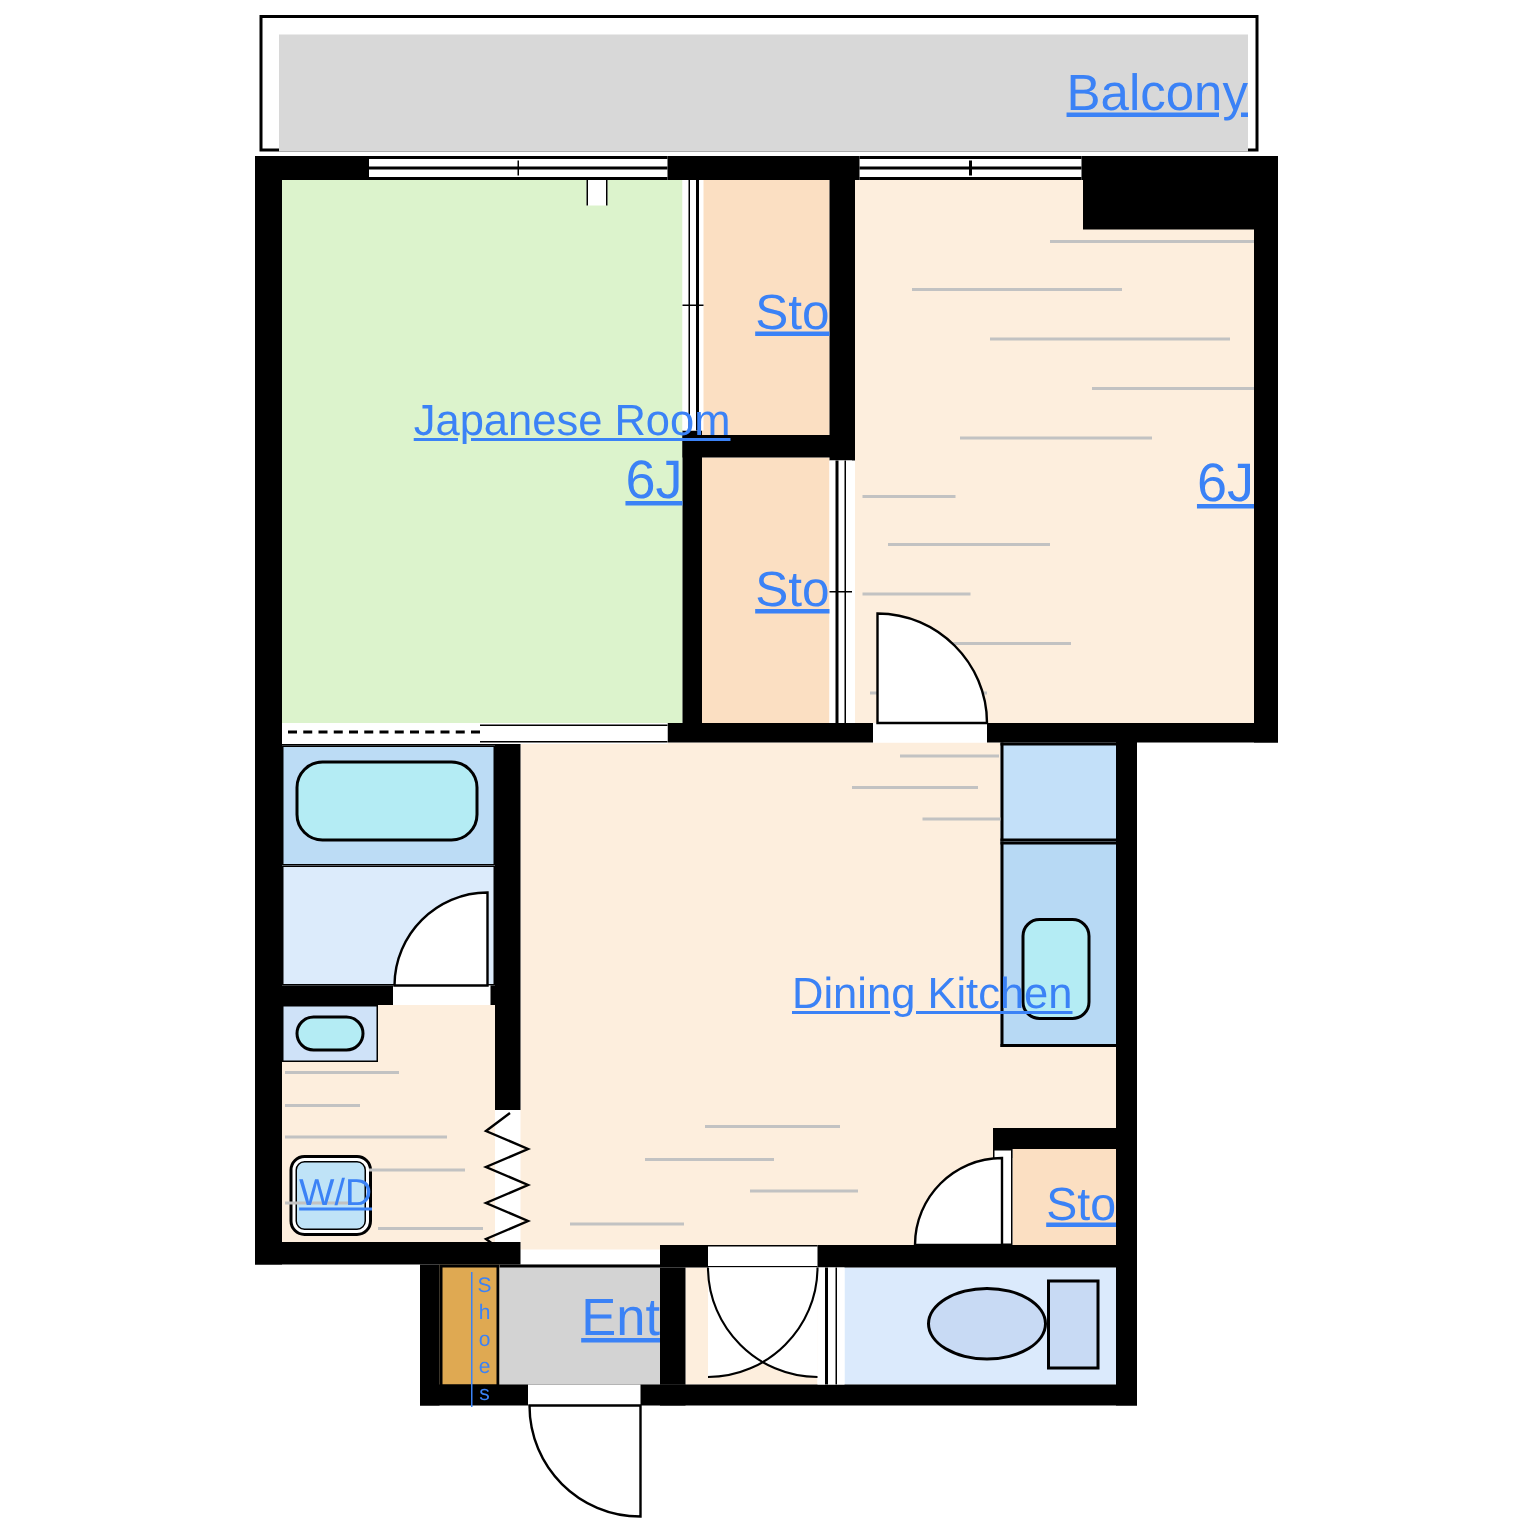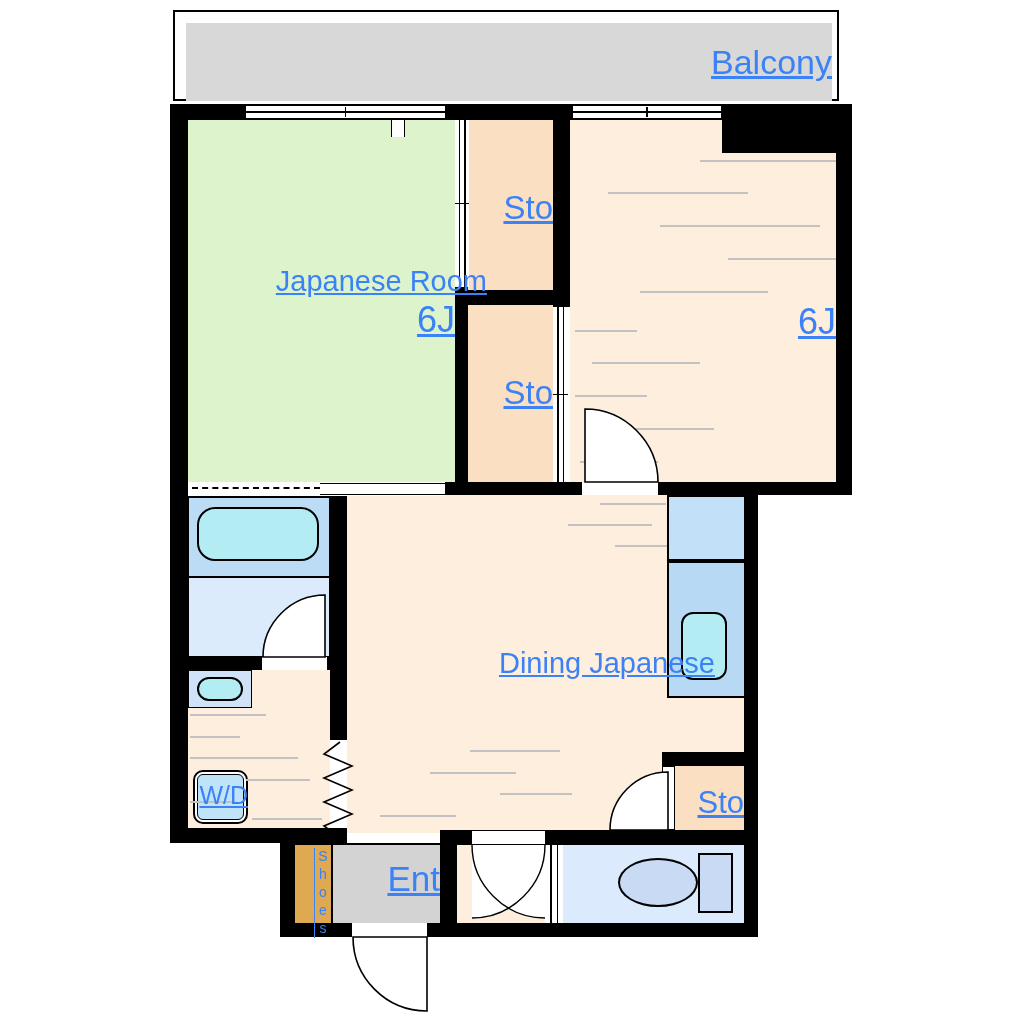--- a/index.html
+++ b/index.html
@@ -139,21 +139,21 @@
   <div class="opening" style="left:262px;top:657px;width:65px;height:13px;"></div>
   <div class="opening" style="left:472px;top:830px;width:73px;height:15px;border-top:1.5px solid #000;border-bottom:1.5px solid #000;"></div>
   <div class="opening" style="left:352px;top:923px;width:75px;height:14px;"></div>
   <div style="left:662px;top:766px;width:13px;height:64px;background:#fff;border:1px solid #000;"></div>
 
   <div class="lbl" style="left:188px;top:266px;width:267px;font-size:29px;margin-left:32px;">Japanese Room</div>
   <div class="lbl" style="left:188px;top:300px;width:267px;font-size:36px;">6J</div>
   <div class="lbl" style="left:468px;top:190px;width:85px;font-size:33px;">Sto</div>
   <div class="lbl" style="left:468px;top:375px;width:85px;font-size:33px;">Sto</div>
   <div class="lbl" style="left:570px;top:302px;width:266px;font-size:36px;">6J</div>
-  <div class="lbl" style="left:340px;top:648px;width:375px;font-size:29px;">Dining Japanese</div>
+  <div class="lbl" style="left:340px;top:648px;width:375px;font-size:29px;">Dining Kitchen</div>
   <div class="lbl" style="left:193px;top:782px;width:55px;font-size:25px;">W/D</div>
   <div class="lbl vtext" style="left:296px;top:848px;width:34px;height:74px;font-size:14px;">Shoes</div>
   <div class="lbl" style="left:333px;top:860px;width:107px;font-size:35px;">Ent</div>
   <div class="lbl" style="left:675px;top:786px;width:69px;font-size:31px;">Sto</div>
 
   <svg width="1020" height="1020" viewBox="0 0 1020 1020">
     <path d="M 585 482 L 585 409 C 625 409 658 442 658 482 Z" fill="#ffffff" stroke="#000" stroke-width="1.6"></path>
     <path d="M 325 657 L 325 595 C 291 595 263 623 263 657 Z" fill="#ffffff" stroke="#000" stroke-width="1.6"></path>
     <path d="M 427 937 L 427 1011 C 386 1011 353 978 353 937 Z" fill="#ffffff" stroke="#000" stroke-width="1.6"></path>
     <path d="M 668 830 L 668 772 C 636 772 610 798 610 830 Z" fill="#ffffff" stroke="#000" stroke-width="1.6"></path>

